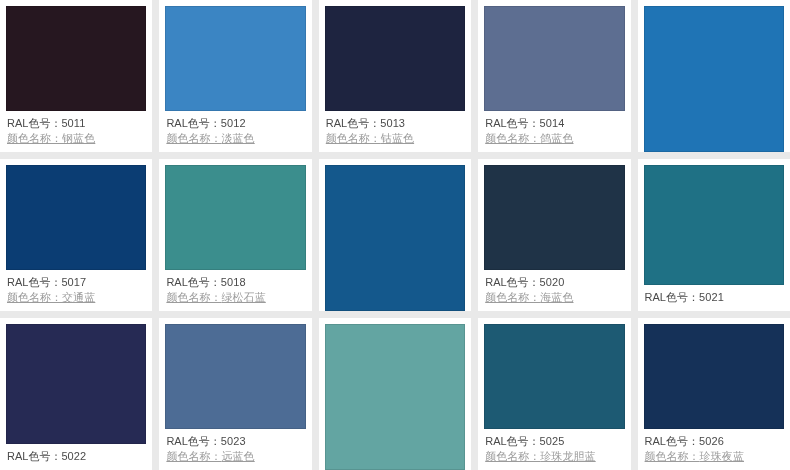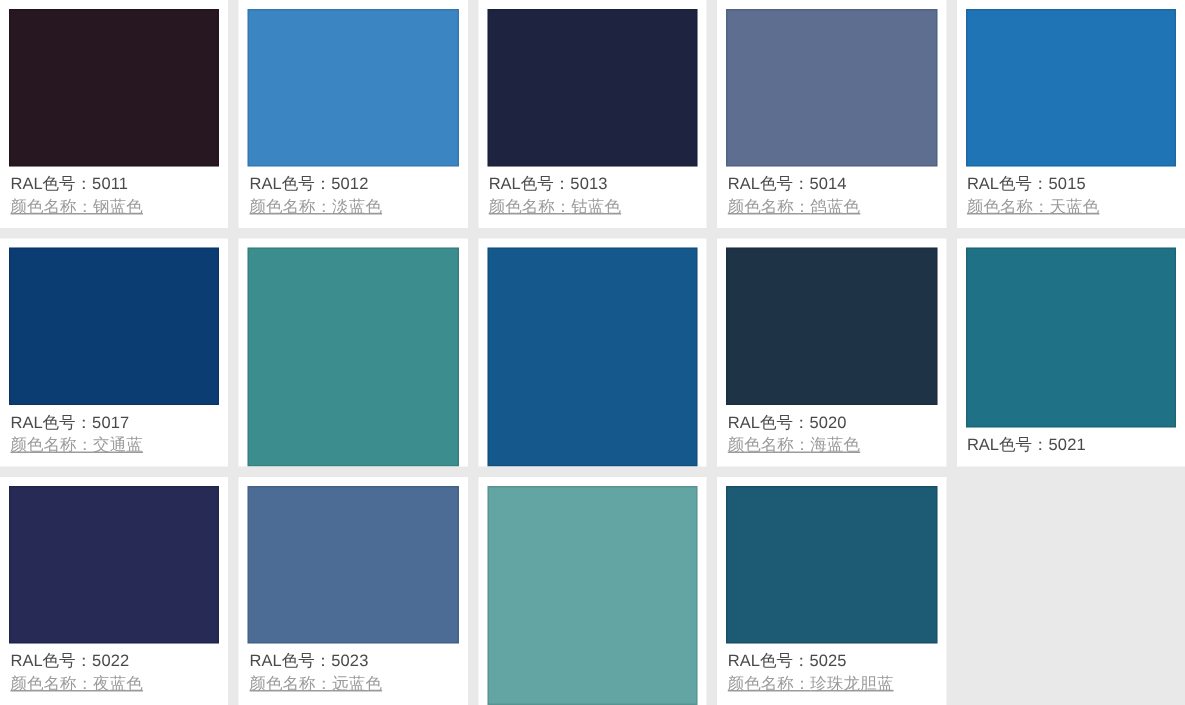--- a/index.html
+++ b/index.html
@@ -86,34 +86,34 @@
     </div>
     <div class="swatch-card">
       <div class="swatch-chip" style="background-color: rgb(93, 110, 145);"></div>
       <div class="swatch-meta">
         <div class="meta-line meta-code"><span class="meta-label">RAL色号：</span><span>5014</span></div>
         <div class="meta-line meta-name"><span class="meta-label">颜色名称：</span><span>鸽蓝色</span></div>
       </div>
     </div>
     <div class="swatch-card">
       <div class="swatch-chip" style="background-color: rgb(31, 116, 181);"></div>
-      <div class="swatch-meta">
-        <div class="meta-line meta-code"><span class="meta-label">RAL色号：</span><span>5015</span></div>
-        <div class="meta-line meta-name"><span class="meta-label">颜色名称：</span><span>天蓝色</span></div>
-      </div>
     </div>
     <div class="swatch-card">
       <div class="swatch-chip" style="background-color: rgb(11, 61, 115);"></div>
       <div class="swatch-meta">
         <div class="meta-line meta-code"><span class="meta-label">RAL色号：</span><span>5017</span></div>
         <div class="meta-line meta-name"><span class="meta-label">颜色名称：</span><span>交通蓝</span></div>
       </div>
     </div>
     <div class="swatch-card">
       <div class="swatch-chip" style="background-color: rgb(59, 142, 141);"></div>
+      <div class="swatch-meta">
+        <div class="meta-line meta-code"><span class="meta-label">RAL色号：</span><span>5018</span></div>
+        <div class="meta-line meta-name"><span class="meta-label">颜色名称：</span><span>绿松石蓝</span></div>
+      </div>
     </div>
     <div class="swatch-card">
       <div class="swatch-chip" style="background-color: rgb(20, 88, 140);"></div>
     </div>
     <div class="swatch-card">
       <div class="swatch-chip" style="background-color: rgb(31, 51, 71);"></div>
       <div class="swatch-meta">
         <div class="meta-line meta-code"><span class="meta-label">RAL色号：</span><span>5020</span></div>
         <div class="meta-line meta-name"><span class="meta-label">颜色名称：</span><span>海蓝色</span></div>
       </div>
@@ -121,33 +121,39 @@
     <div class="swatch-card">
       <div class="swatch-chip" style="background-color: rgb(31, 113, 133);"></div>
       <div class="swatch-meta">
         <div class="meta-line meta-code"><span class="meta-label">RAL色号：</span><span>5021</span></div>
       </div>
     </div>
     <div class="swatch-card">
       <div class="swatch-chip" style="background-color: rgb(38, 42, 84);"></div>
       <div class="swatch-meta">
         <div class="meta-line meta-code"><span class="meta-label">RAL色号：</span><span>5022</span></div>
-        <div class="meta-line meta-name"><span class="meta-label">颜色名称：</span><span>夜蓝色</span></div>
       </div>
     </div>
     <div class="swatch-card">
       <div class="swatch-chip" style="background-color: rgb(77, 108, 149);"></div>
       <div class="swatch-meta">
         <div class="meta-line meta-code"><span class="meta-label">RAL色号：</span><span>5023</span></div>
         <div class="meta-line meta-name"><span class="meta-label">颜色名称：</span><span>远蓝色</span></div>
       </div>
     </div>
     <div class="swatch-card">
       <div class="swatch-chip" style="background-color: rgb(99, 165, 162);"></div>
     </div>
     <div class="swatch-card">
       <div class="swatch-chip" style="background-color: rgb(29, 90, 115);"></div>
       <div class="swatch-meta">
         <div class="meta-line meta-code"><span class="meta-label">RAL色号：</span><span>5025</span></div>
         <div class="meta-line meta-name"><span class="meta-label">颜色名称：</span><span>珍珠龙胆蓝</span></div>
       </div>
     </div>
+    <div class="swatch-card">
+      <div class="swatch-chip" style="background-color: rgb(21, 49, 88);"></div>
+      <div class="swatch-meta">
+        <div class="meta-line meta-code"><span class="meta-label">RAL色号：</span><span>5026</span></div>
+        <div class="meta-line meta-name"><span class="meta-label">颜色名称：</span><span>珍珠夜蓝</span></div>
+      </div>
+    </div>
   </div>
 
 </body></html>

